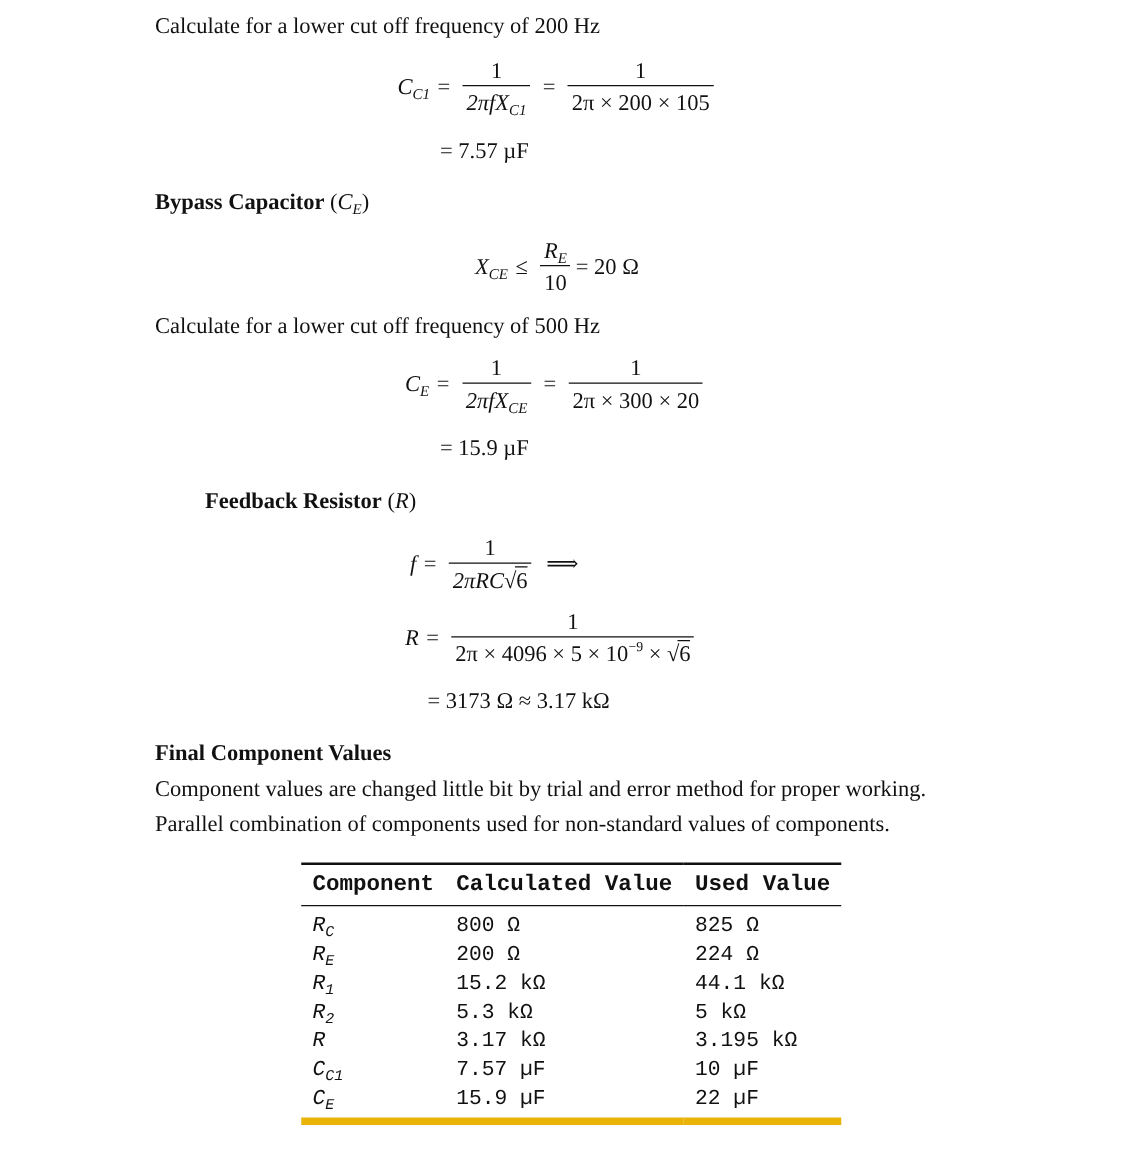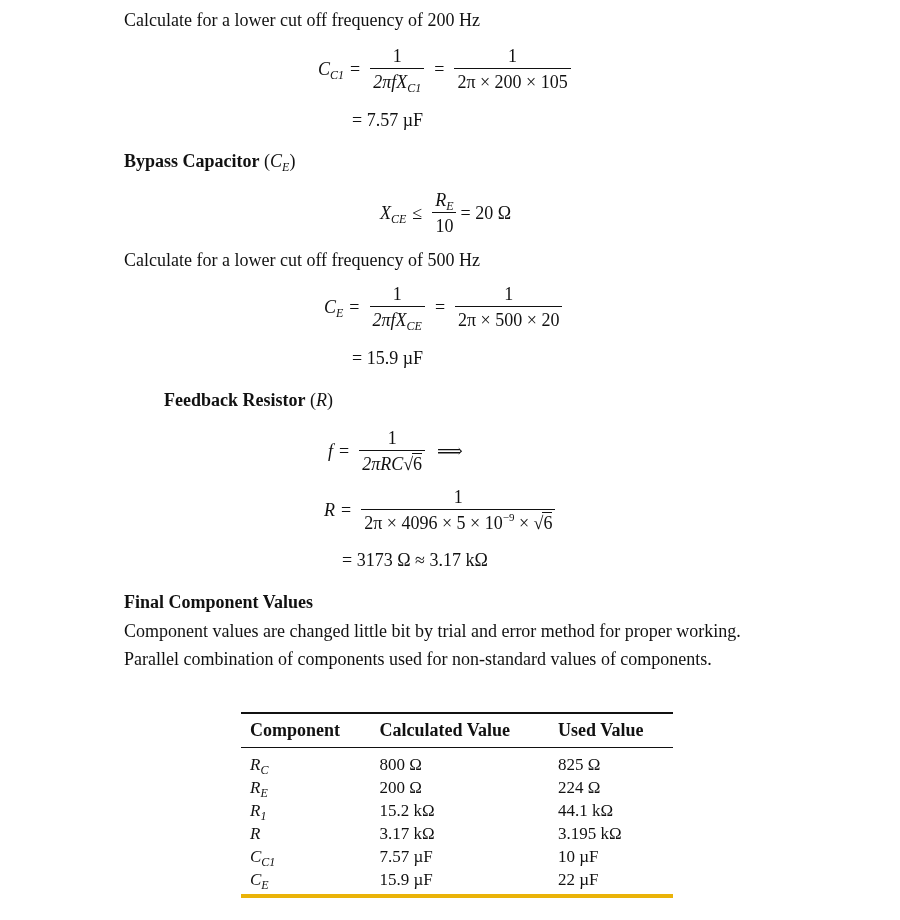--- a/index.html
+++ b/index.html
@@ -15,24 +15,24 @@
   .it { font-style: italic; }
   sub { font-size: 12px; vertical-align: -4px; line-height: 0; margin-top: 20px; }
   sup { font-size: 11px; vertical-align: 8px; line-height: 0; }
   .frac { display: inline-flex; flex-direction: column; align-items: center; vertical-align: middle; margin: 0 4px; }
   .frac .num { padding: 0 3px 2px 3px; line-height: 20px; }
   .frac .den { border-top: 1px solid #111; padding: 3px 3px 0 3px; line-height: 20px; }
   .eq-row { display: flex; align-items: center; }
   .rel { margin: 0 6px; }
   .sqrt { border-top: 1px solid #111; padding-left: 1px; margin-left: -1px; }
   table.comp {
-    position: absolute; left: 241px; top: 712px; width: 432px;
+    position: absolute; left: 241px; top: 690px; width: 432px;
     border-collapse: collapse;
-    font-family: Liberation Serif, serif; font-size: 17px;
-    border-top: 2px solid #111; border-bottom: 4px solid #eab308;
+    font-family: Liberation Mono, monospace; font-size: 17px;
+    border-top: 2px solid #111; border-bottom: 6px solid #eab308;
   }
   table.comp th { font-weight: bold; text-align: left; padding: 6px 8px 6px 9px; font-size: 18px; border-bottom: 1px solid #111; }
   table.comp td { padding: 0 8px 0 9px; line-height: 23px; text-align: left; }
   table.comp tbody tr:first-child td { padding-top: 5px; }
   table.comp tbody tr:last-child td { padding-bottom: 3px; }
 </style>
 </head>
 <body>
 
 <div class="abs txt" style="left:124px; top:10px;">Calculate for a lower cut off frequency of 200 Hz</div>
@@ -71,21 +71,21 @@
 <div class="abs m eq-row" style="left:324px; top:284px;">
   <span class="it"><span>C</span><sub>E</sub></span>
   <span class="rel">=</span>
   <span class="frac">
     <span class="num">1</span>
     <span class="den it"><span>2πfX</span><sub>CE</sub></span>
   </span>
   <span class="rel">=</span>
   <span class="frac">
     <span class="num">1</span>
-    <span class="den">2π × 500 × 20</span>
+    <span class="den">2π × 300 × 20</span>
   </span>
 </div>
 <div class="abs m" style="left:352px; top:348px;">= 15.9 µF</div>
 
 <div class="abs txt" style="left:124px; top:390px;margin-left:40px;">
   <span class="bold">Feedback Resistor</span> (<span class="it">R</span>)
 </div>
 
 <div class="abs m eq-row" style="left:328px; top:428px;">
   <span class="it">f</span>
@@ -129,20 +129,25 @@
       <td class="it"><span>R</span><sub>E</sub></td>
       <td>200 Ω</td>
       <td>224 Ω</td>
     </tr>
     <tr>
       <td class="it"><span>R</span><sub>1</sub></td>
       <td>15.2 kΩ</td>
       <td>44.1 kΩ</td>
     </tr>
     <tr>
+      <td class="it"><span>R</span><sub>2</sub></td>
+      <td>5.3 kΩ</td>
+      <td>5 kΩ</td>
+    </tr>
+    <tr>
       <td class="it"><span>R</span><sub></sub></td>
       <td>3.17 kΩ</td>
       <td>3.195 kΩ</td>
     </tr>
     <tr>
       <td class="it"><span>C</span><sub>C1</sub></td>
       <td>7.57 µF</td>
       <td>10 µF</td>
     </tr>
     <tr>

